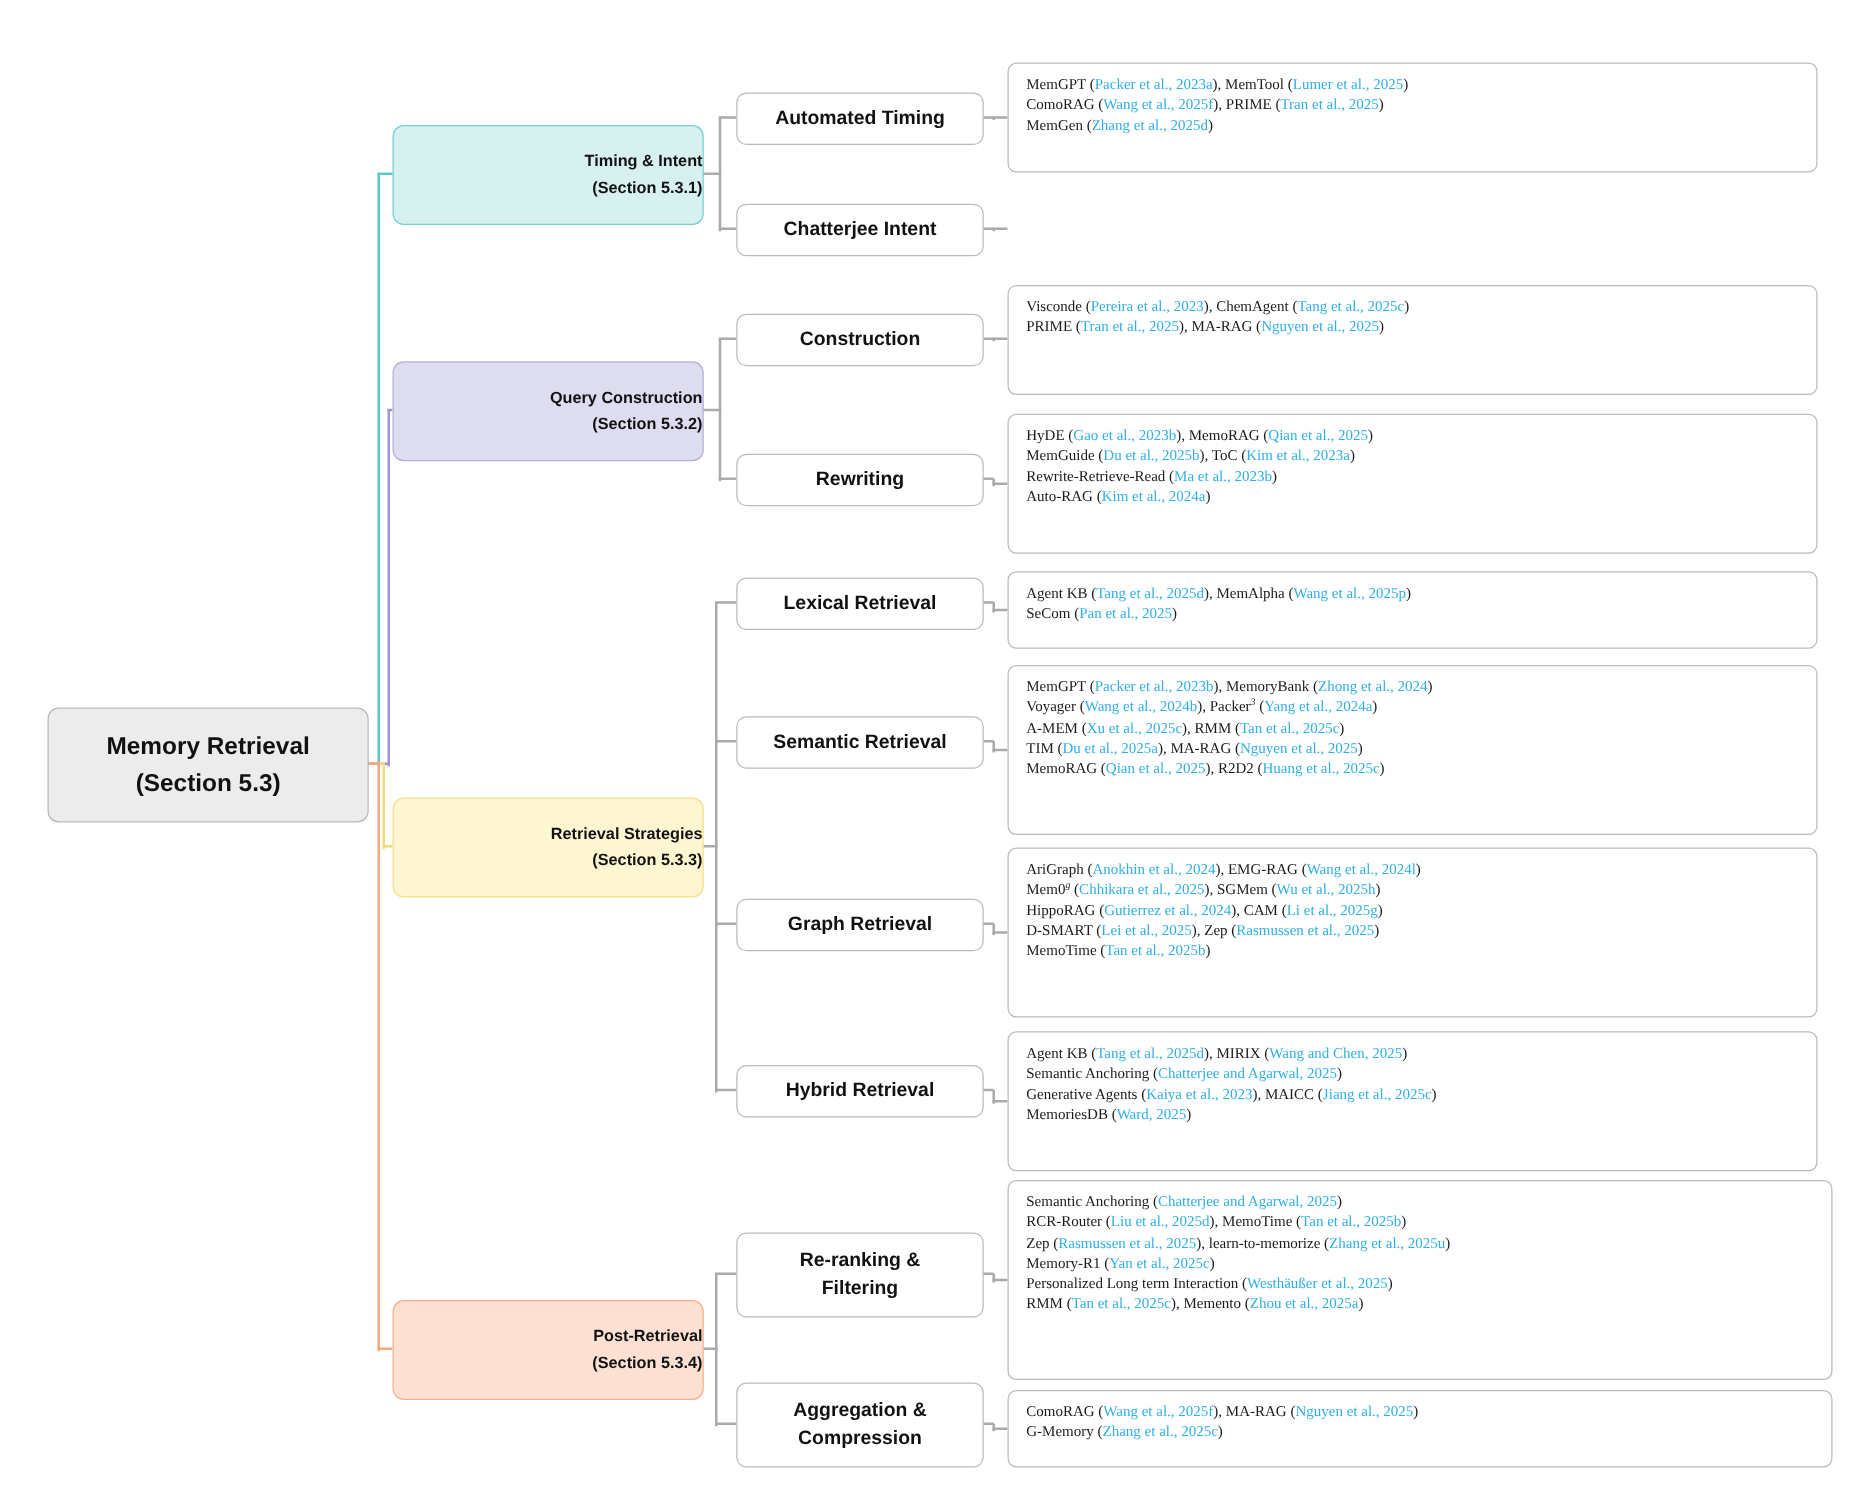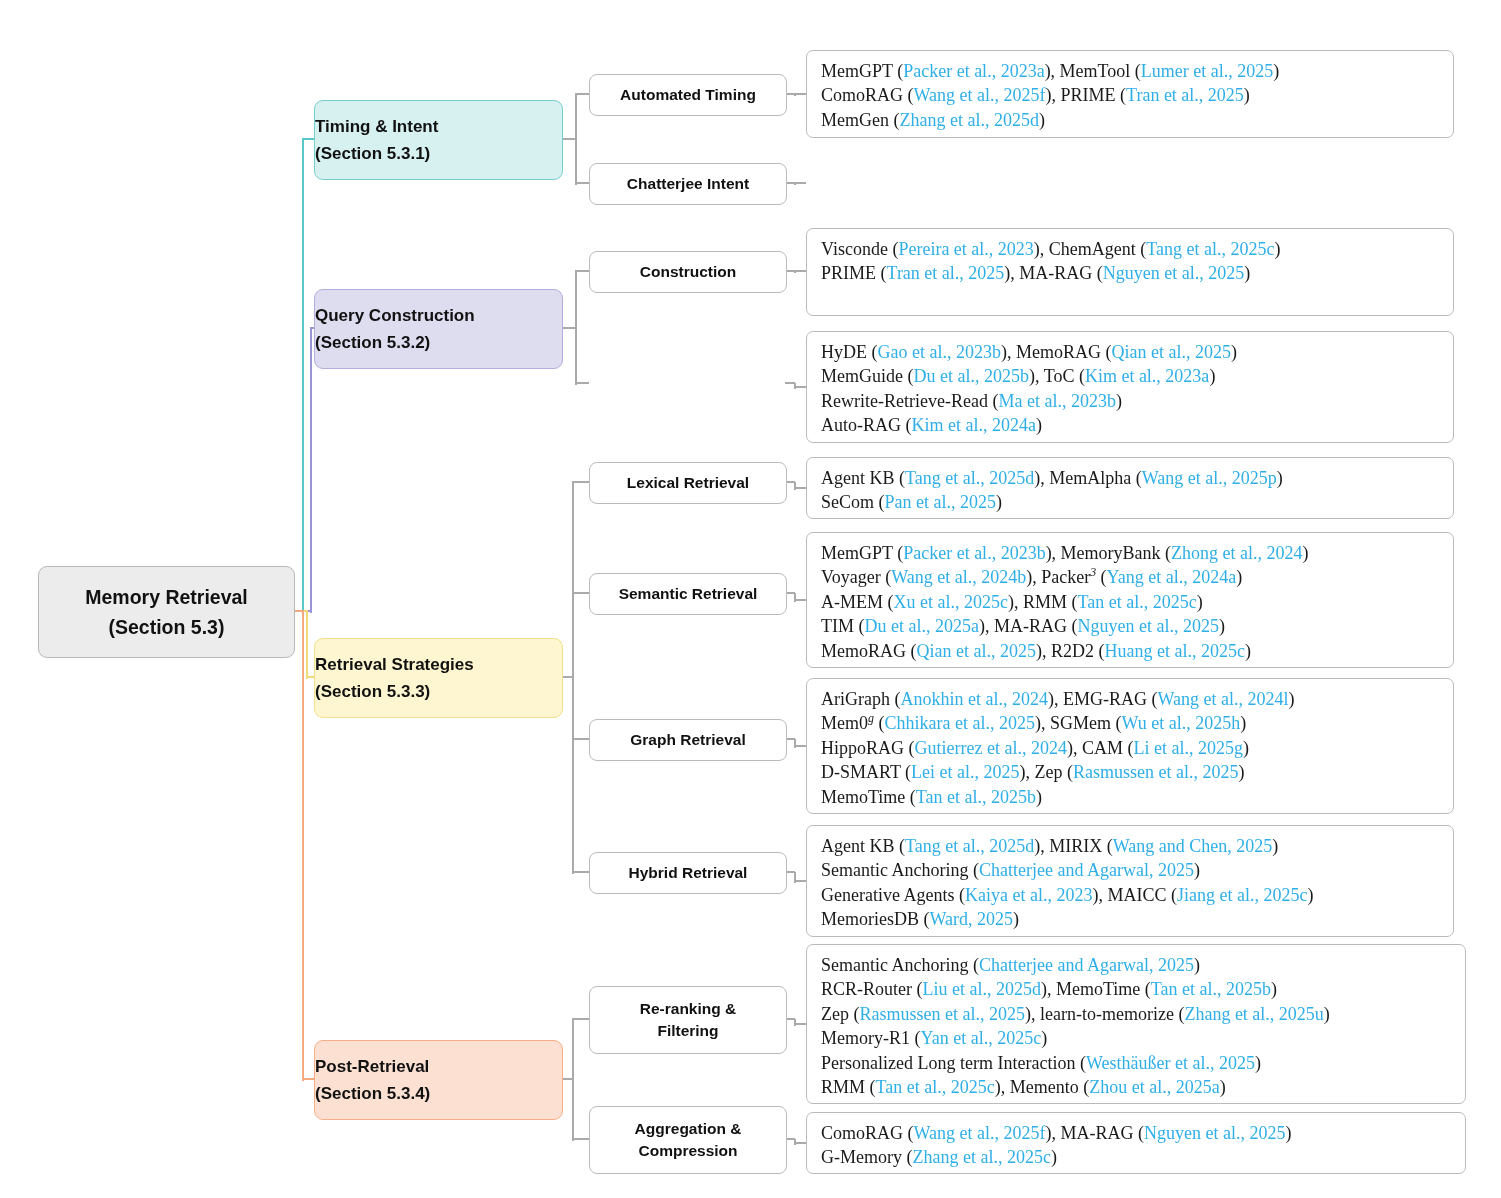--- a/index.html
+++ b/index.html
@@ -16,43 +16,43 @@
     position:absolute;left:38px;top:566px;width:255px;height:90px;
     background:#ececec;border:1.5px solid #b9b9b9;border-radius:9px;
     display:flex;flex-direction:column;align-items:center;justify-content:center;
     font-weight:bold;font-size:19.5px;color:#111;line-height:1.55;
   }
 
   
   .cat{
     position:absolute;left:314px;width:247px;height:78px;
     border-radius:9px;border:1.5px solid #ccc;
-    display:flex;flex-direction:column;align-items:flex-start;justify-content:center;
-    font-weight:bold;font-size:17px;color:#111;line-height:1.6;
+    display:flex;flex-direction:column;align-items:flex-end;justify-content:center;
+    font-weight:bold;font-size:13px;color:#111;line-height:1.6;
   }
   .cat .l2{font-weight:bold;}
   .cat-timing{background:#d7f0f0;border-color:#76cfcf;}
   .cat-query {background:#dedcef;border-color:#b3aedd;}
   .cat-strat {background:#fdf6d0;border-color:#f3e08a;}
   .cat-post  {background:#fce1d3;border-color:#f5b08a;}
 
   
   .sub{
     position:absolute;left:589px;width:196px;
     background:#fff;border:1.5px solid #bbb;border-radius:8px;
     display:flex;flex-direction:column;align-items:center;justify-content:center;
     font-weight:bold;font-size:15.5px;color:#111;line-height:1.45;
   }
 
   
   .leaf{
     position:absolute;left:806px;
     background:#fff;border:1.2px solid #bbb;border-radius:7px;
     padding:8px 12px 17px 14px;box-sizing:border-box;
-    font-family:"Liberation Serif",serif;font-size:18px;color:#1a1a1a;
+    font-family:"Liberation Serif",serif;font-size:12px;color:#1a1a1a;
     line-height:1.355;
   }
   .leaf .row{white-space:nowrap;}
   .cite{color:#2fafe8;}
   sup{font-size:0.66em;font-style:italic;vertical-align:super;line-height:0;}
 </style>
 </head>
 <body>
 
 <div id="canvas">
@@ -144,20 +144,23 @@
 
   <div class="sub" style="top:74px;height:40px">
     <span>Automated Timing</span>
   </div>
   <div class="sub" style="top:163px;height:40px">
     <span>Chatterjee Intent</span>
   </div>
   <div class="sub" style="top:251px;height:40px">
     <span>Construction</span>
   </div>
+  <div class="sub" style="top:363px;height:40px">
+    <span>Rewriting</span>
+  </div>
   <div class="sub" style="top:462px;height:40px">
     <span>Lexical Retrieval</span>
   </div>
   <div class="sub" style="top:573px;height:40px">
     <span>Semantic Retrieval</span>
   </div>
   <div class="sub" style="top:719px;height:40px">
     <span>Graph Retrieval</span>
   </div>
   <div class="sub" style="top:852px;height:40px">

